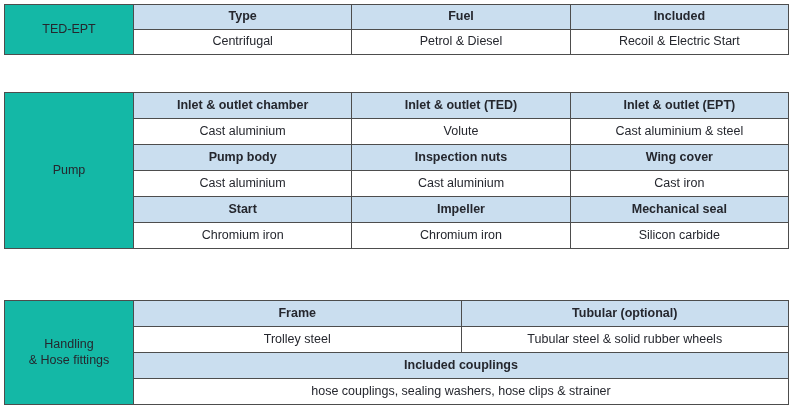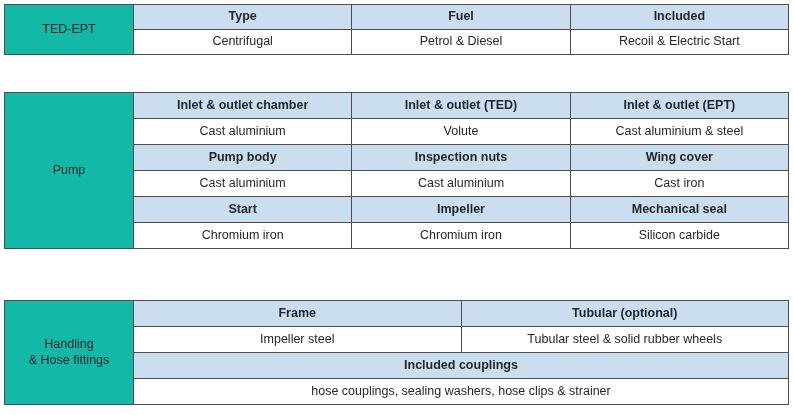--- a/index.html
+++ b/index.html
@@ -131,21 +131,21 @@
         <col>
       </colgroup>
     <tbody>
         <tr>
       <td class="label-cell" rowspan="4">Handling
 &amp; Hose fittings</td>
       <th>Frame</th>
       <th>Tubular (optional)</th>
     </tr>
     <tr>
-      <td>Impeller steel</td>
+      <td>Trolley steel</td>
       <td>Tubular steel &amp; solid rubber wheels</td>
     </tr>
     <tr>
       <th colspan="2">Included couplings</th>
     </tr>
     <tr>
       <td colspan="2">hose couplings, sealing washers, hose clips &amp; strainer</td>
     </tr>
   </tbody>
     </table>

